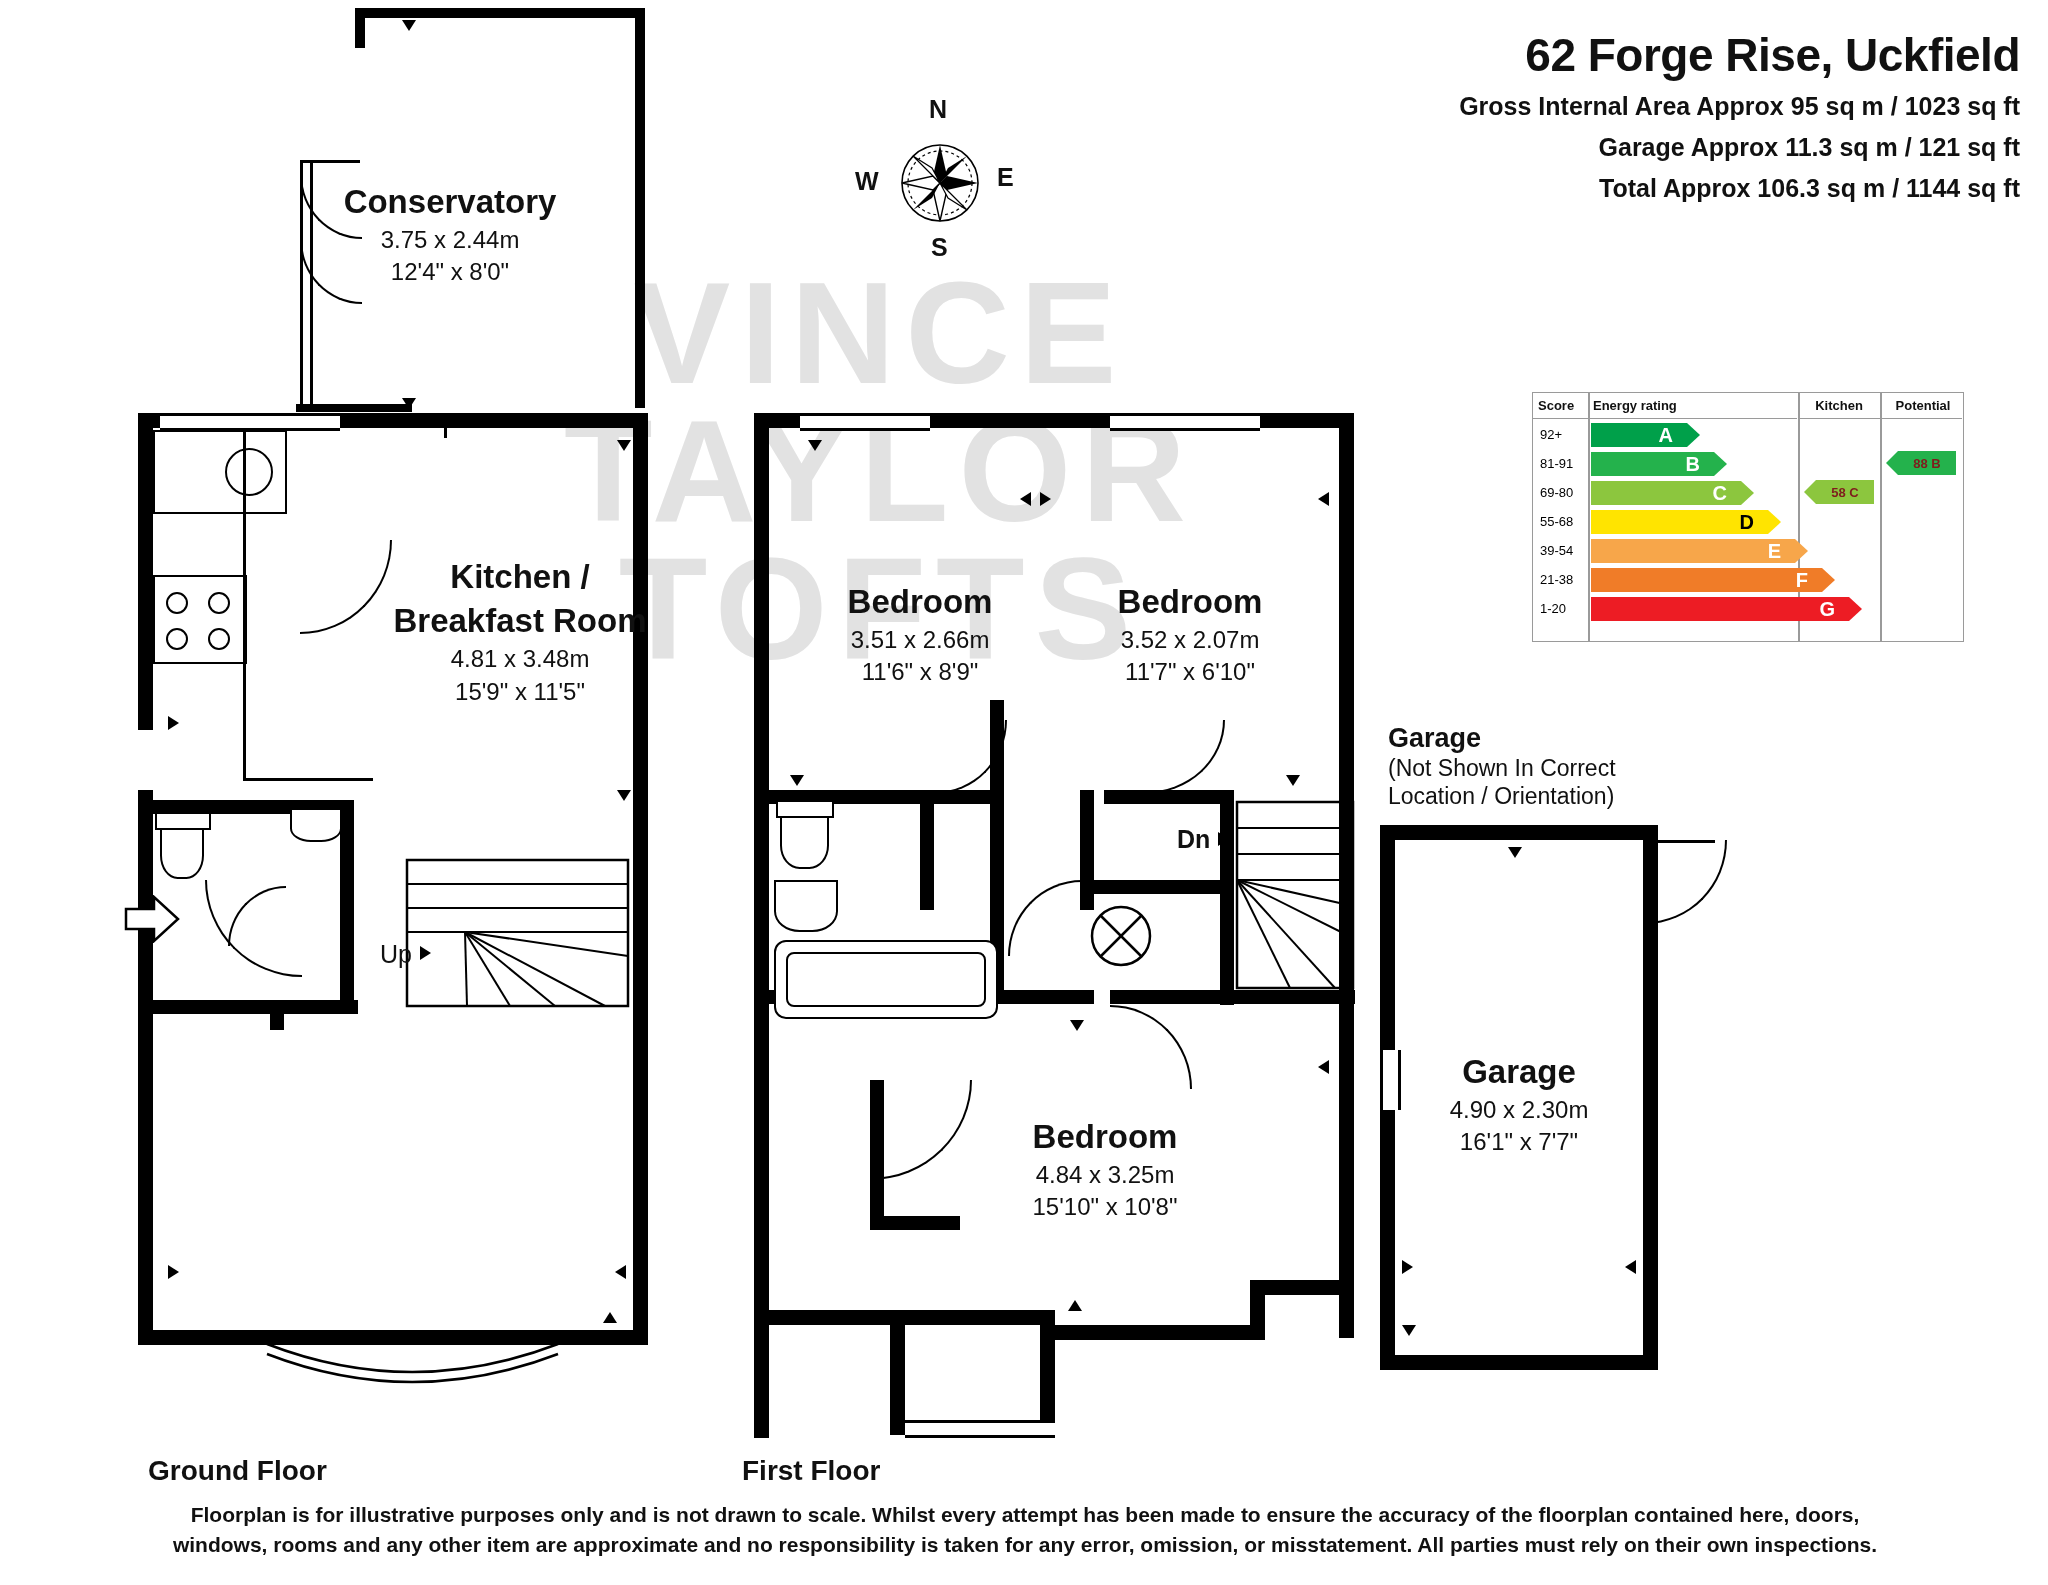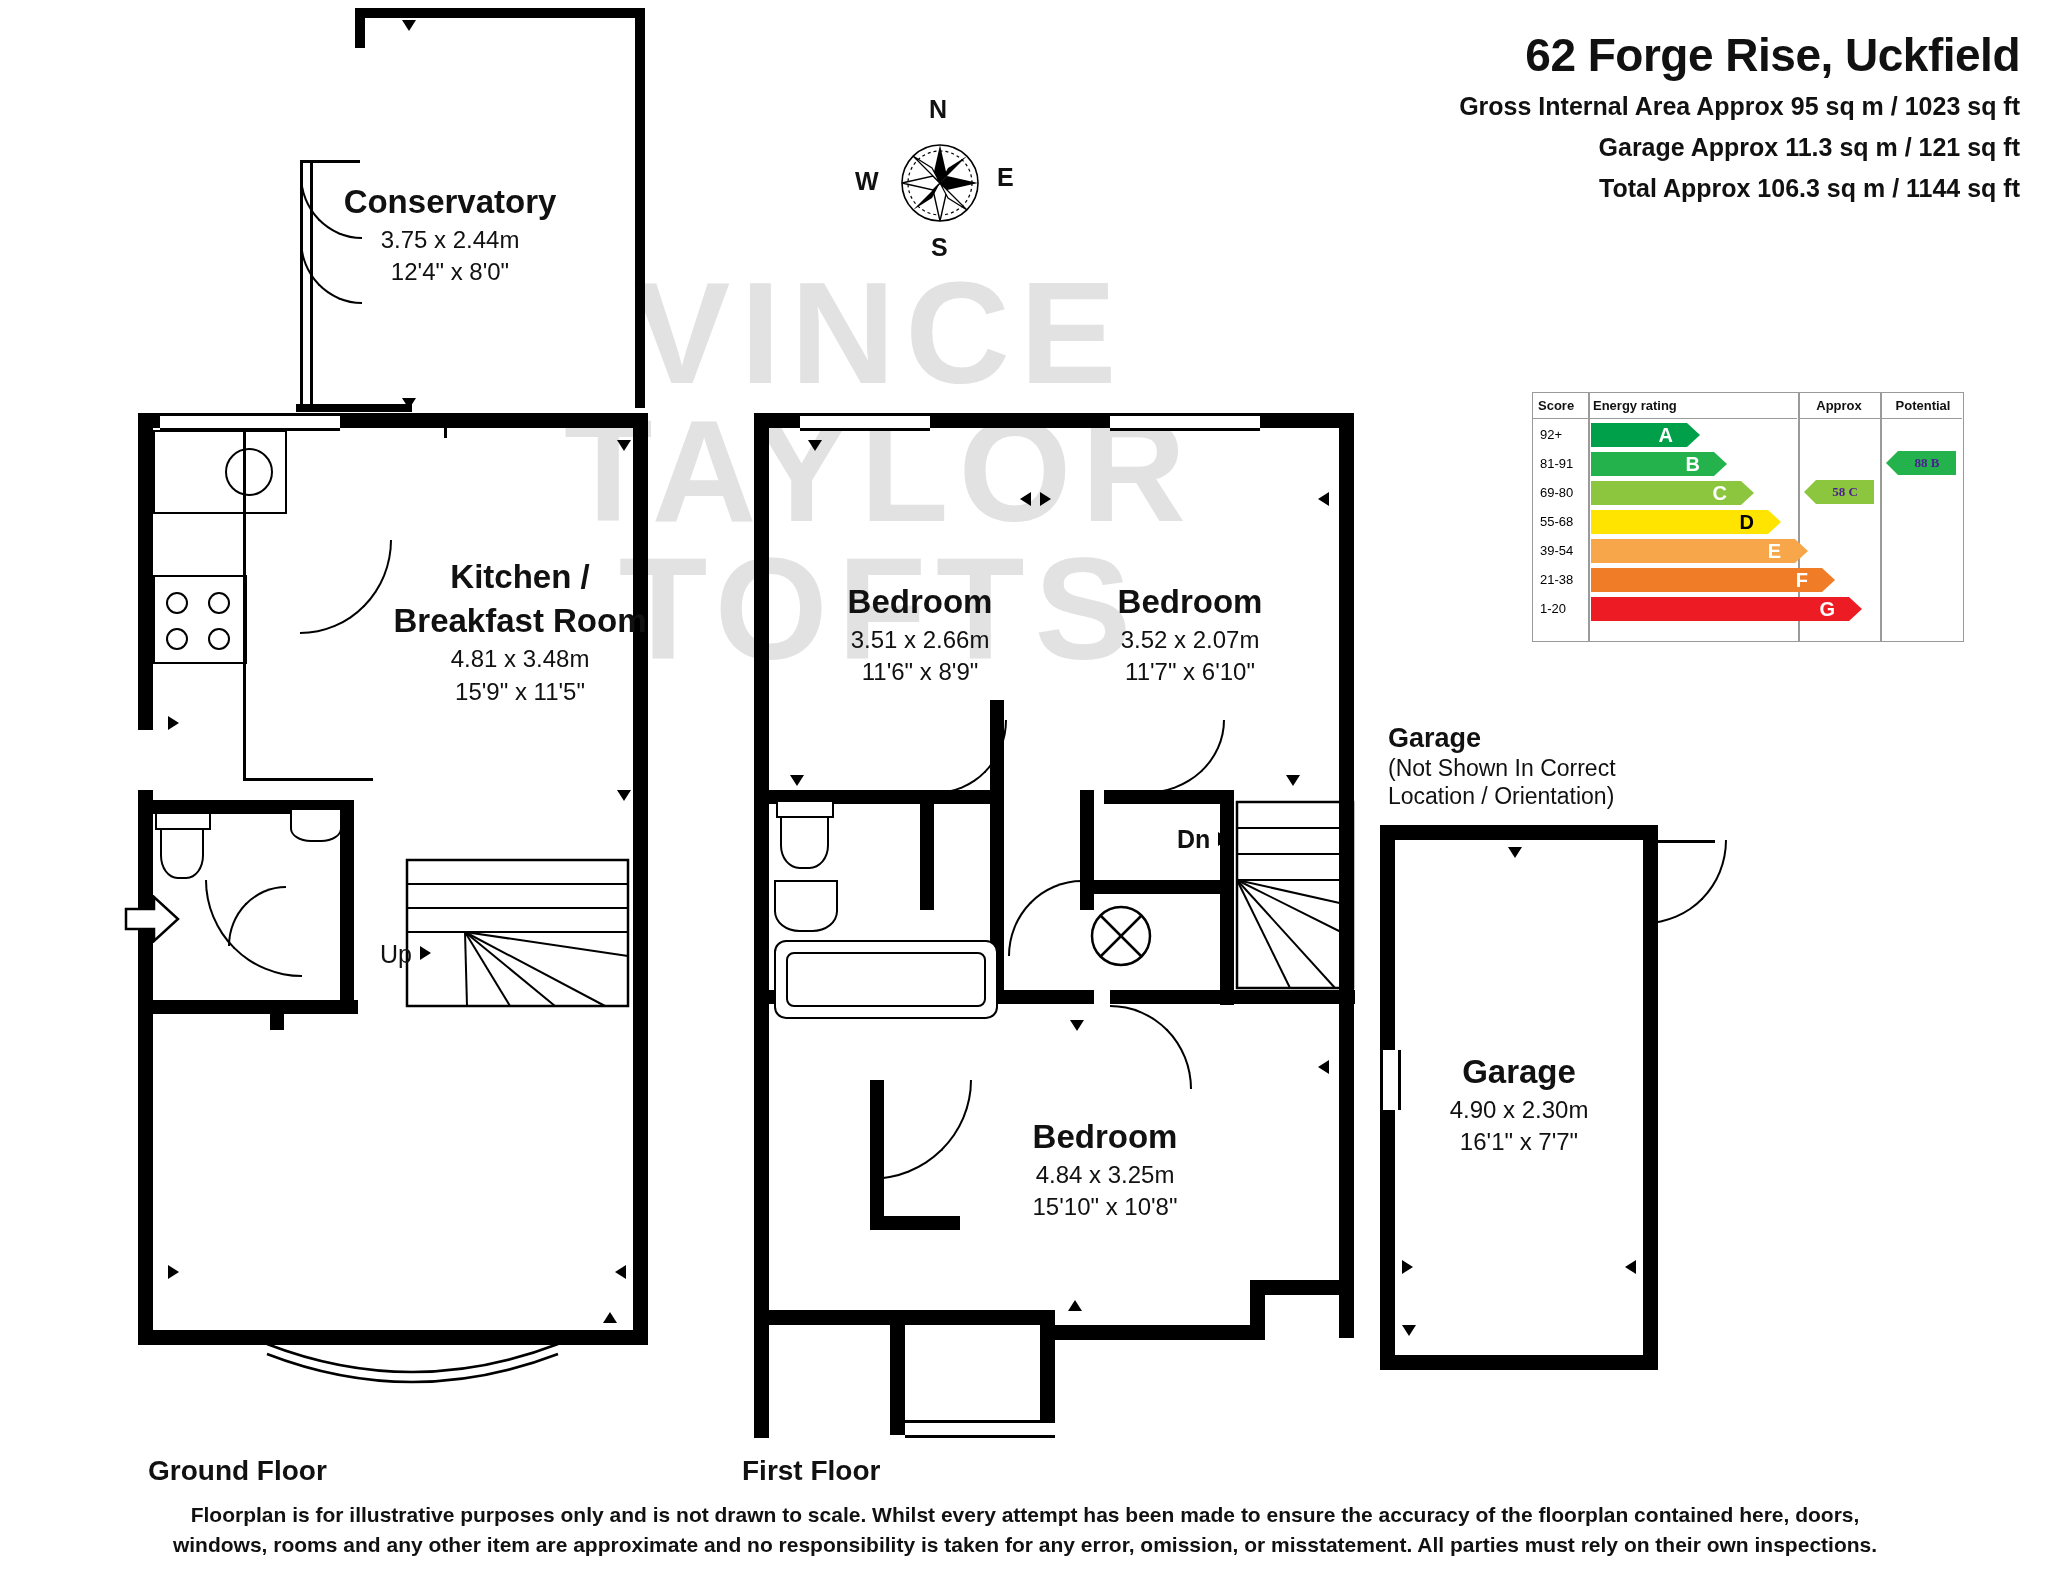--- a/index.html
+++ b/index.html
@@ -50,21 +50,21 @@
   #epc .vline{position:absolute;top:0;bottom:0;width:1.5px;background:#9a9a9a;}
   .epc-row{position:absolute;left:0;height:27px;}
   .epc-score{position:absolute;left:3px;top:0;width:46px;height:27px;font-size:13px;
       display:flex;align-items:center;padding-left:4px;box-sizing:border-box;color:#000;}
   .epc-bar{position:absolute;top:1.5px;height:24px;}
   .epc-bar span{position:absolute;right:14px;top:50%;transform:translateY(-50%);
       font-size:20px;font-weight:bold;color:#fff;}
   .epc-bar .tip{position:absolute;right:-13px;top:0;width:0;height:0;
       border-top:12px solid transparent;border-bottom:12px solid transparent;}
   .epc-ptr{position:absolute;height:24px;display:flex;align-items:center;justify-content:center;
-      font-size:13px;font-weight:bold;color:#4c1d95;font-family:Liberation Serif, serif;}
+      font-size:13px;font-weight:bold;color:#7f1d1d;}
   .epc-ptr .nib{position:absolute;left:-12px;top:0;width:0;height:0;
       border-top:12px solid transparent;border-bottom:12px solid transparent;}
 
   
   #garage-note{left:1388px;top:723px;width:420px;}
   #garage-note .gt{font-size:27px;font-weight:bold;}
   #garage-note .gn{font-size:23px;line-height:1.22;}
 
   
   #disclaimer{left:20px;top:1500px;width:2010px;text-align:center;
@@ -297,21 +297,21 @@
     <div class="arrow ar-d" style="left:380px;top:1020px;"></div>
     <div class="arrow ar-l" style="left:628px;top:1060px;"></div>
     <div class="arrow ar-u" style="left:378px;top:1300px;"></div>
 
     <div class="floor-title" style="left:52px;top:1455px;">First Floor</div>
   </div>
 
   <div class="abs" id="epc">
     <div class="hdr" style="left:0;width:55px;">Score</div>
     <div class="hdr" style="left:55px;width:209px;">Energy rating</div>
-    <div class="hdr" style="left:265px;width:82px;justify-content:center;padding-left:0;">Approx</div>
+    <div class="hdr" style="left:265px;width:82px;justify-content:center;padding-left:0;">Kitchen</div>
     <div class="hdr" style="left:347px;width:82px;justify-content:center;padding-left:4px;">Potential</div>
     <div class="vline" style="left:55px;"></div>
     <div class="vline" style="left:265px;"></div>
     <div class="vline" style="left:347px;"></div>
 
     <div class="epc-row" style="top:28px;width:100%;">
       <div class="epc-score">92+</div>
       <div class="epc-bar" style="left:58px;width:96px;background:#00a04a;">
         <span>A</span>
         <i class="tip" style="border-left:13px solid #00a04a;"></i>

